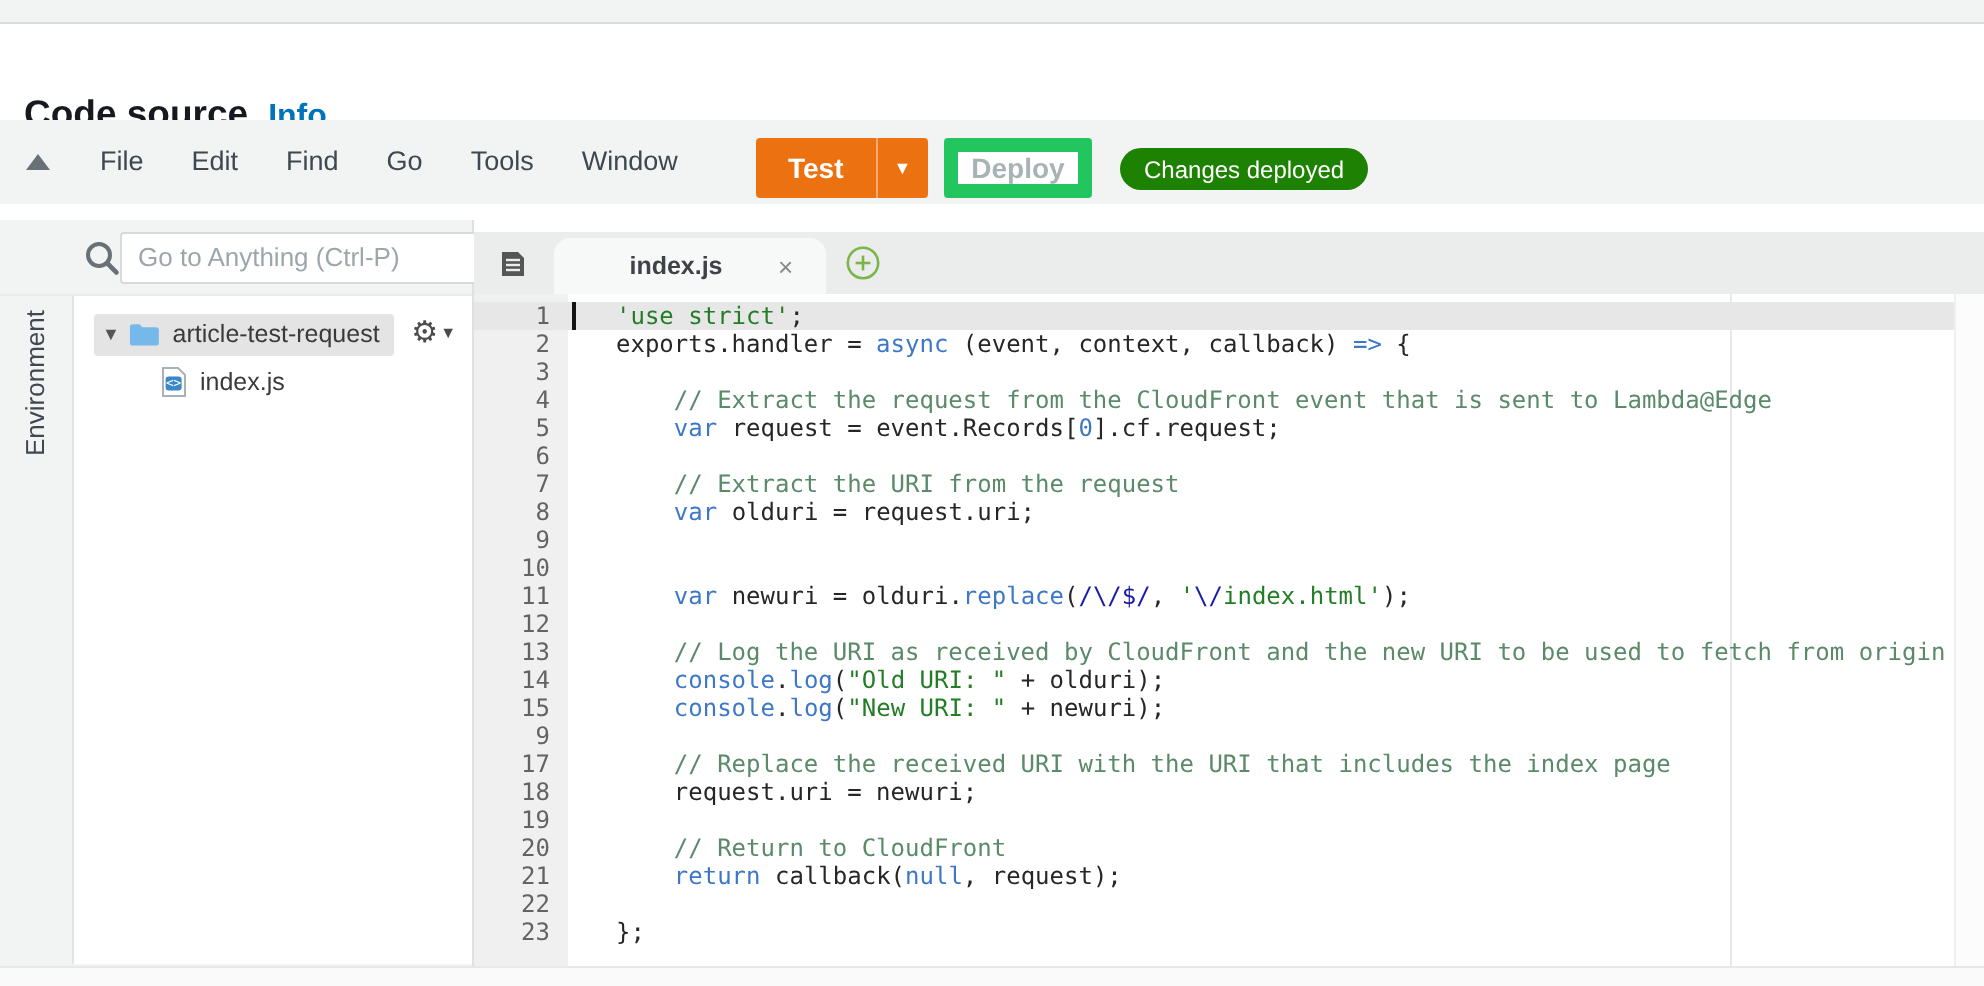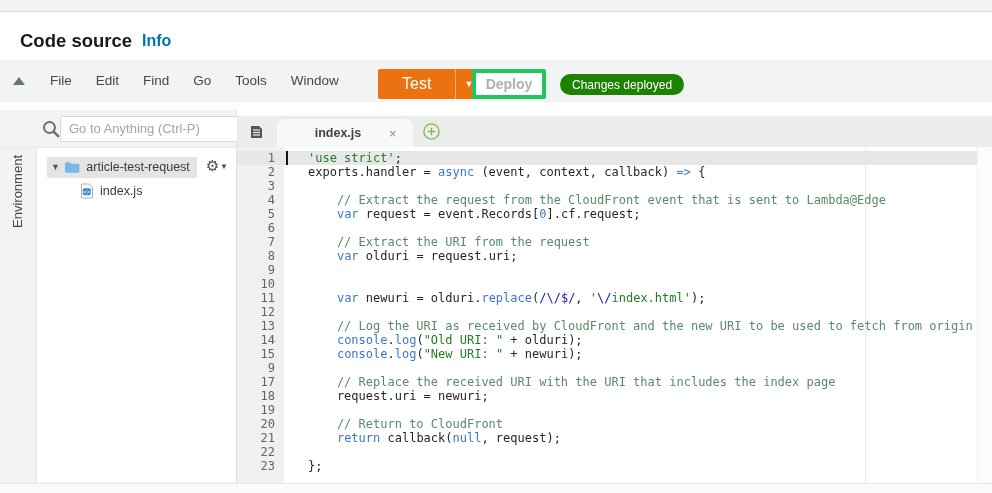--- a/index.html
+++ b/index.html
@@ -7,39 +7,39 @@
               font-family:"Liberation Sans", sans-serif; position:relative; }
 
   .abs { position:absolute; }
 
   
   .top-strip { left:0; top:0; width:992px; height:12px; background:#f2f3f3;
                border-bottom:1px solid #d9dddd; }
 
   
   .page-header { left:0; top:13px; width:992px; height:55px; background:#fff;
-                 display:flex; align-items:center; padding-left:20px; }
+                 display:flex; align-items:flex-end; padding-left:12px; }
   .page-title { font-size:18.5px; font-weight:700; color:#16191f; }
   .info-link { margin-left:10px; font-size:16px; font-weight:700; color:var(--link);
                text-decoration:none; cursor:pointer; }
 
   
   .menu-band { left:0; top:60px; width:992px; height:42px; background:#f2f3f3;
                display:flex; align-items:center; }
   .collapse-btn { width:38px; display:flex; justify-content:center; align-items:center; cursor:pointer; }
   .menu-items { display:flex; }
   .menu-item { padding:0 12px; font-size:13.5px; color:#3f4850; cursor:pointer; line-height:42px; }
 
   .test-btn { position:absolute; left:378px; top:9px; height:30px; display:flex;
               background:var(--accent); border-radius:2px; color:#fff; cursor:pointer; }
-  .test-label { padding:0 24px; display:flex; align-items:center; font-size:16px; font-weight:400; }
+  .test-label { padding:0 16px; display:flex; align-items:center; font-size:14px; font-weight:700; }
   .test-caret { width:26px; display:flex; align-items:center; justify-content:center;
                 border-left:1px solid rgba(255,255,255,.4); font-size:9px; }
   .deploy-btn { position:absolute; left:472px; top:9px; height:30px; width:74px;
-                background:#fff; border:4px solid #22c55e; border-radius:2px;
+                background:#fff; border:7px solid #22c55e; border-radius:2px;
                 color:#a8b3b5; font-size:14px; font-weight:700;
                 display:flex; align-items:center; justify-content:center; }
   .status-badge { position:absolute; left:560px; top:14px; height:21px; padding:0 12px;
                   background:var(--success); color:#fff; font-size:12px; border-radius:11px;
                   display:flex; align-items:center; }
 
   
   .left-col { left:0; top:110px; width:237px; height:373px; border-right:1px solid #e0e0e0;
               background:#f2f3f3; }
   .finder-row { height:38px; background:#f2f3f3; display:flex; align-items:center;

